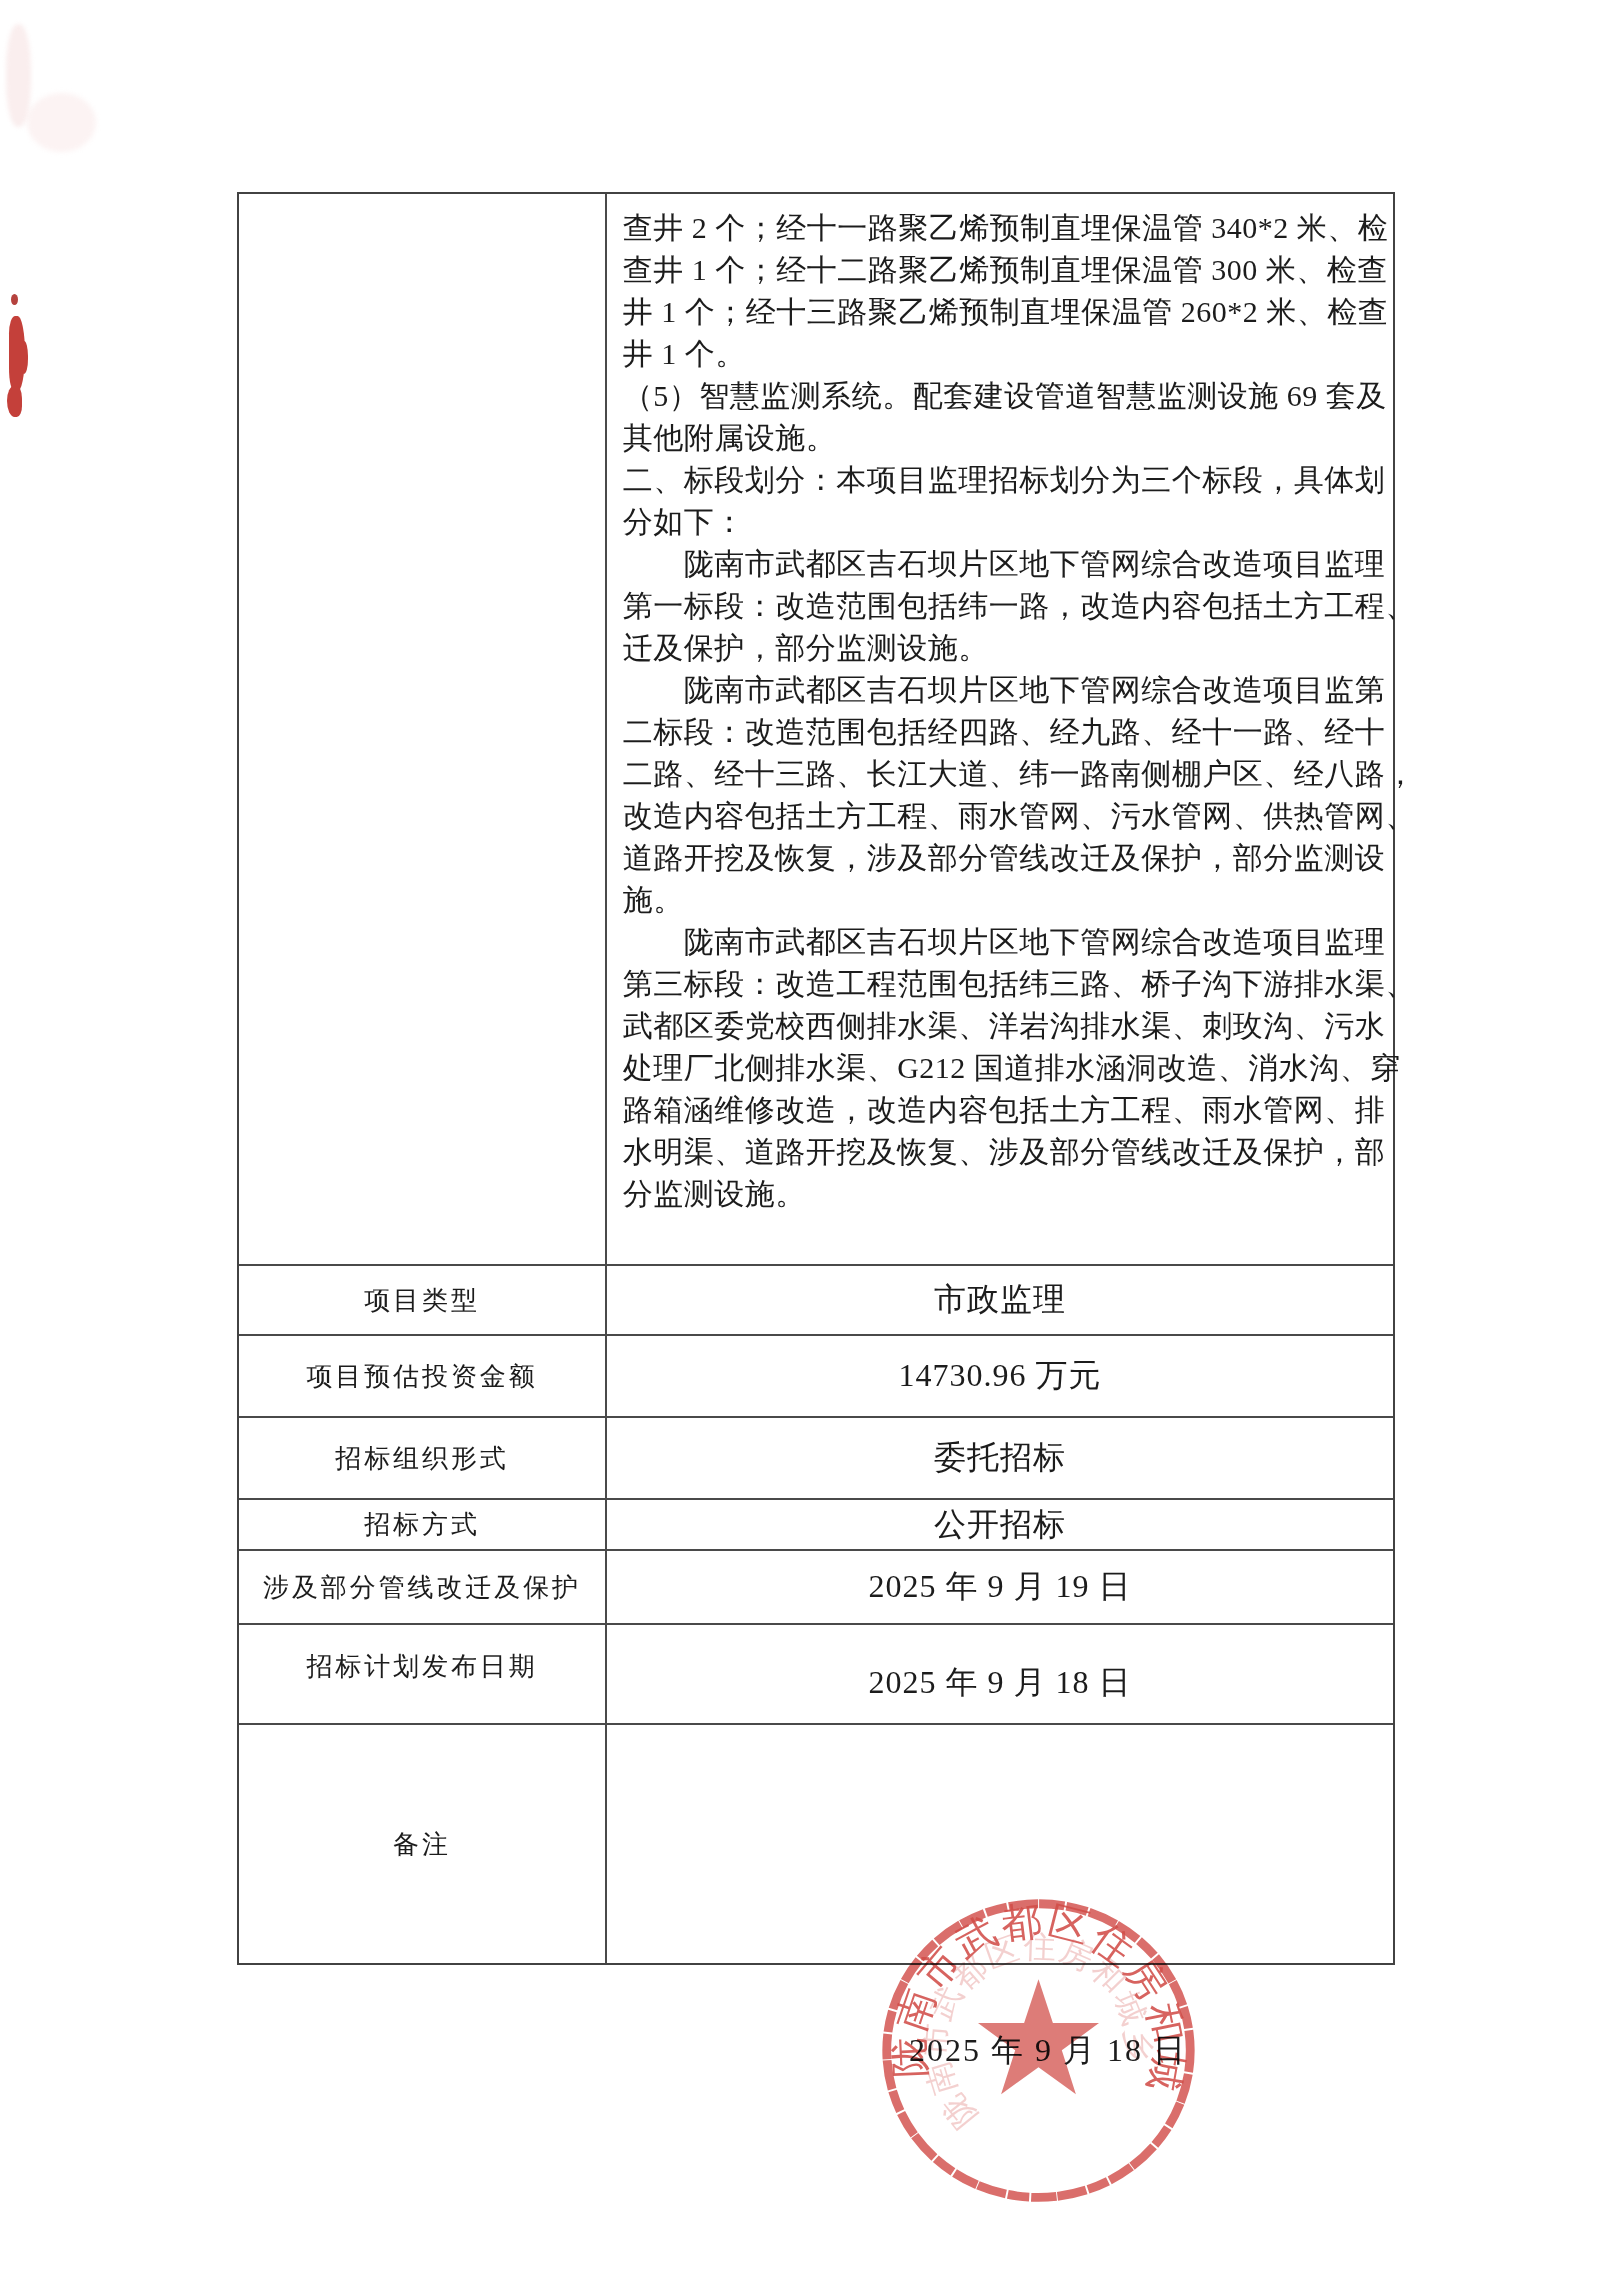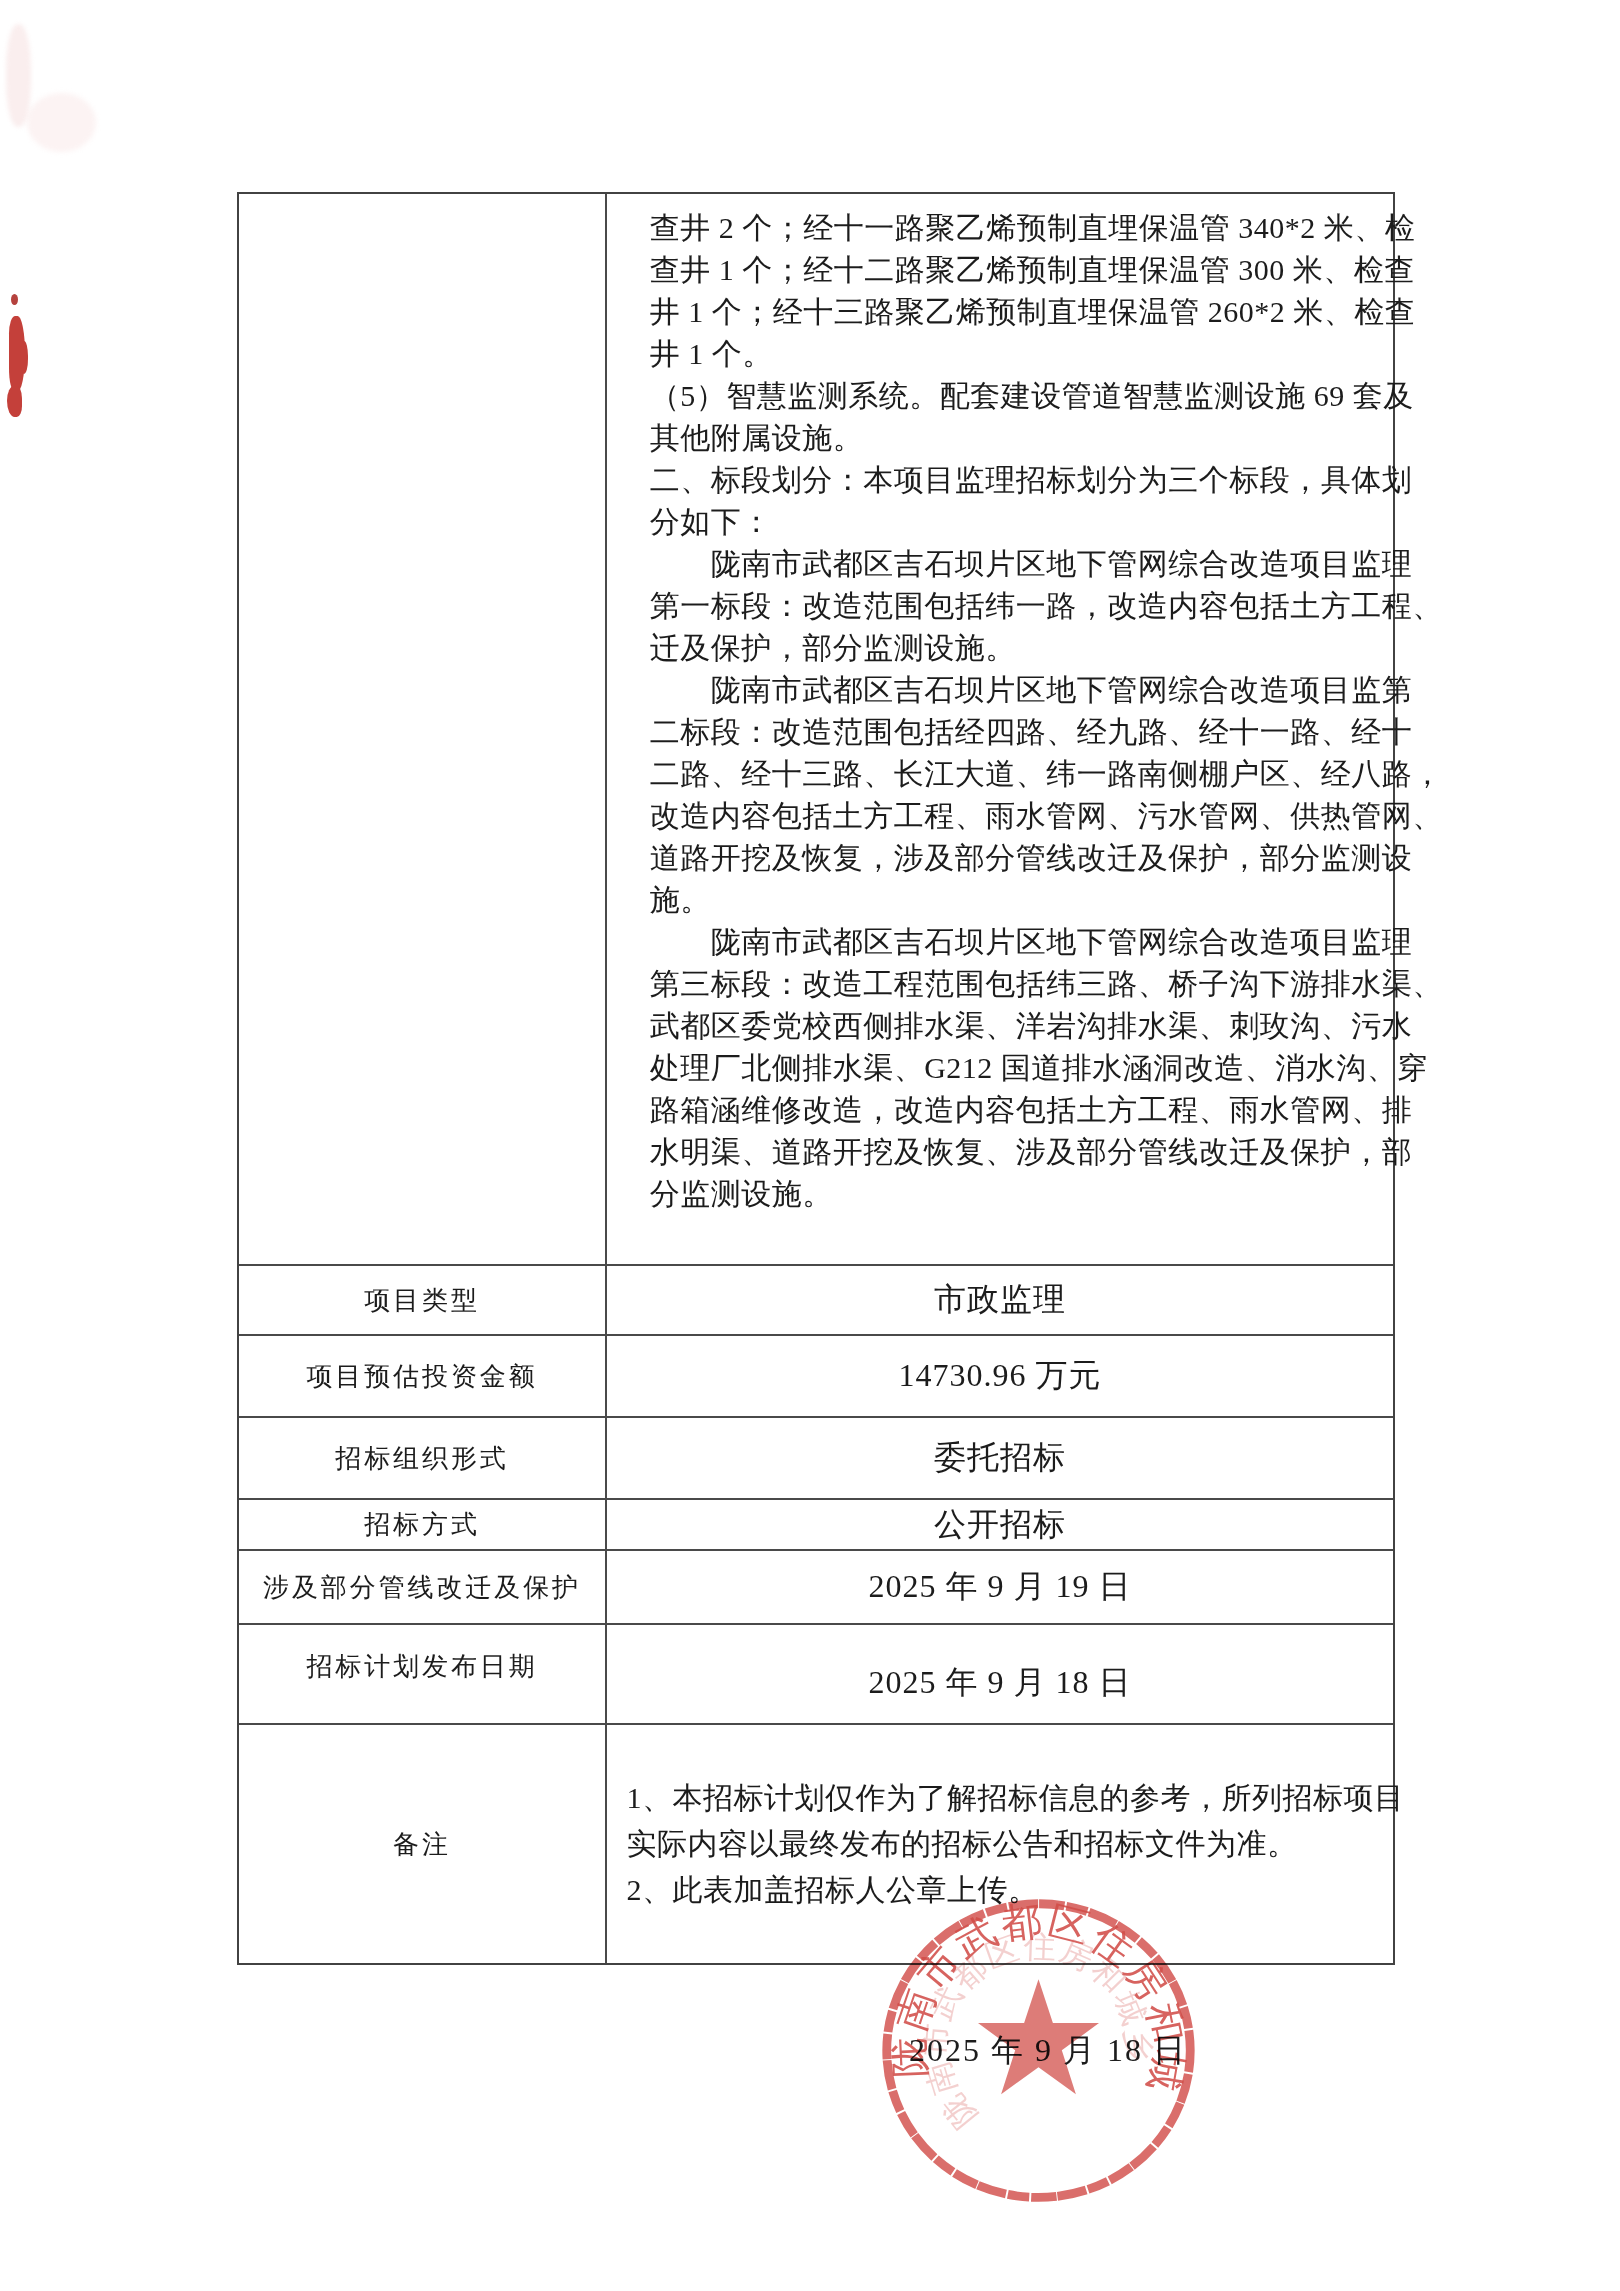--- a/index.html
+++ b/index.html
@@ -25,21 +25,21 @@
 
   
   .doc-table{
     position:absolute;left:237px;top:192px;width:1158px;
     border:2.9px solid #424242;
     box-sizing:border-box;
     display:flex;flex-direction:column;
     background:#fff;
   }
   .t-row{display:flex;border-top:2px solid #4a4a4a;box-sizing:border-box;}
-  .t-row.first{border-top:none;gap:27px;}
+  .t-row.first{border-top:none;}
   .cell{box-sizing:border-box;}
   .label-cell{
     flex:0 0 368px;width:368px;
     border-right:2px solid #4a4a4a;
     display:flex;align-items:center;justify-content:center;
     font-size:26px;letter-spacing:2.9px;text-align:center;
   }
   .value-cell{
     flex:1;display:flex;align-items:center;justify-content:center;
     font-size:32px;letter-spacing:1px;
@@ -143,25 +143,20 @@
       <div class="cell label-cell">涉及部分管线改迁及保护</div>
       <div class="cell value-cell">2025 年 9 月 19 日</div>
     </div>
     <div class="t-row" style="height:100px">
       <div class="cell label-cell row-label-low">招标计划发布日期</div>
       <div class="cell value-cell value-low">2025 年 9 月 18 日</div>
     </div>
 
     <div class="t-row" style="height:240px">
       <div class="cell label-cell">备注</div>
-      <div class="cell value-cell remarks-cell">
-        <div class="line">1、本招标计划仅作为了解招标信息的参考，所列招标项目</div>
-        <div class="line">实际内容以最终发布的招标公告和招标文件为准。</div>
-        <div class="line">2、此表加盖招标人公章上传。</div>
-      </div>
     </div>
   </div>
 
   <div class="date-line">2025 年 9 月 18 日</div>
 
   <svg class="stamp" viewBox="0 0 344 334">
     <defs>
       <path id="seal-arc" d="M 58.1 192.5 A 118 118 0 1 1 285.9 192.5"></path>
       <path id="seal-arc-ghost" d="M 90 200 A 92 92 0 1 1 254 200"></path>
     </defs>

